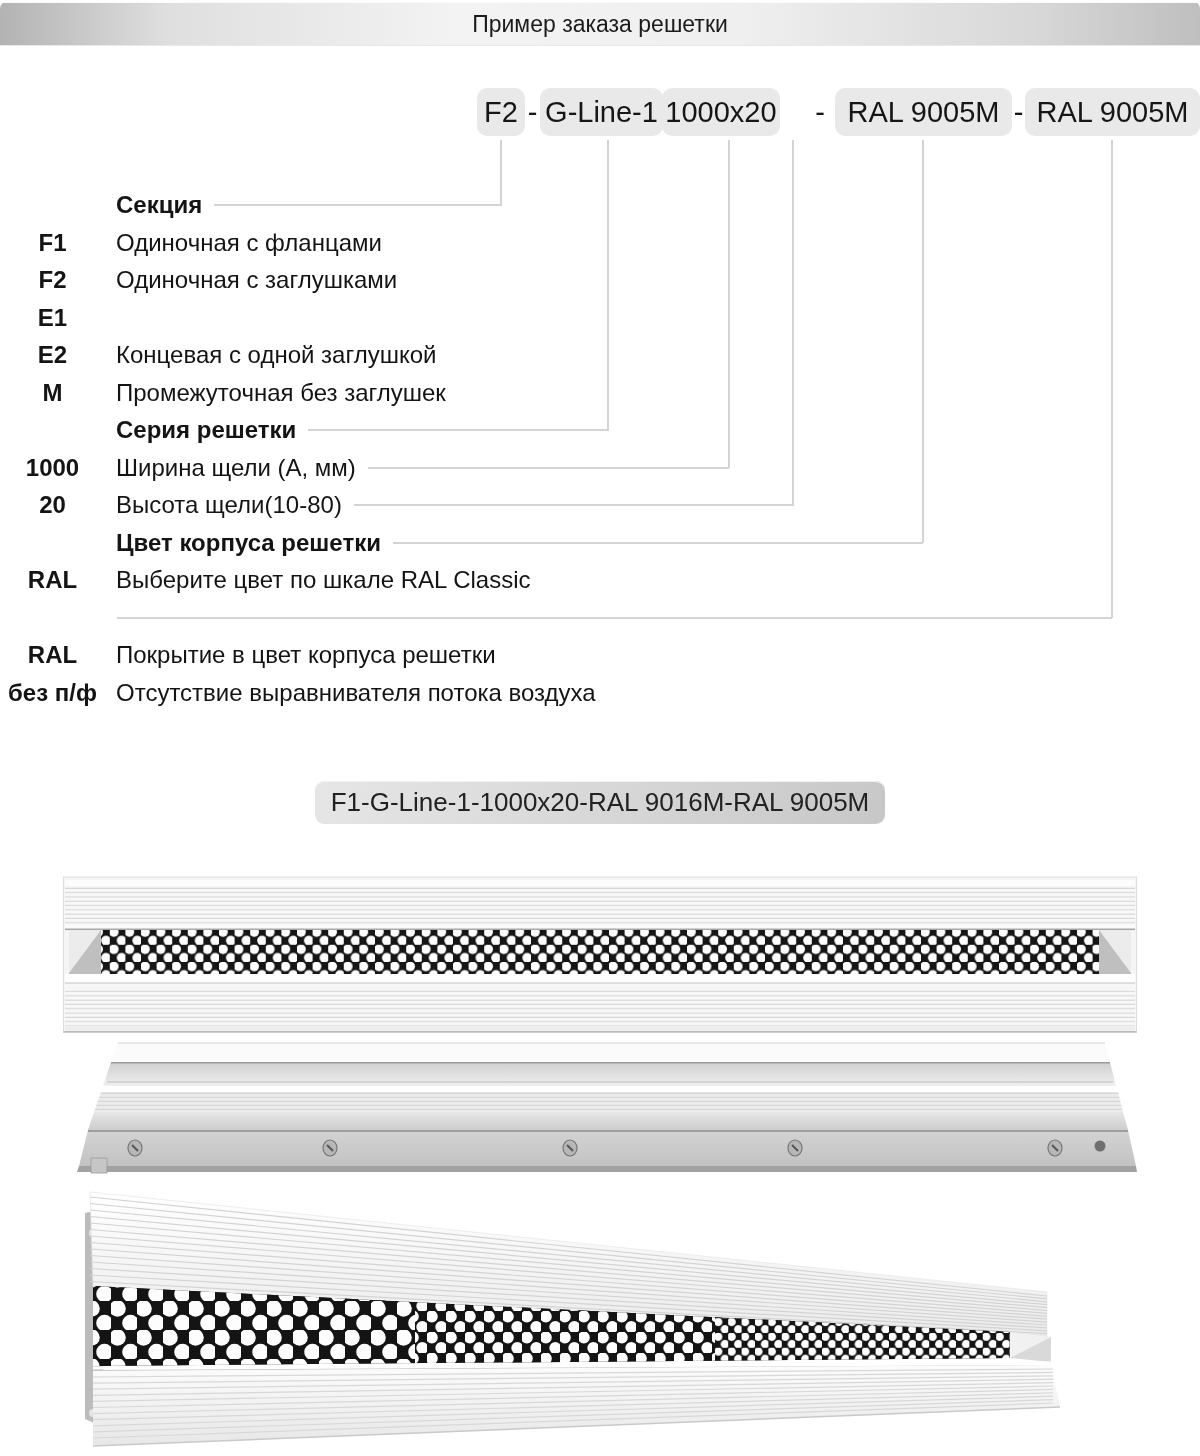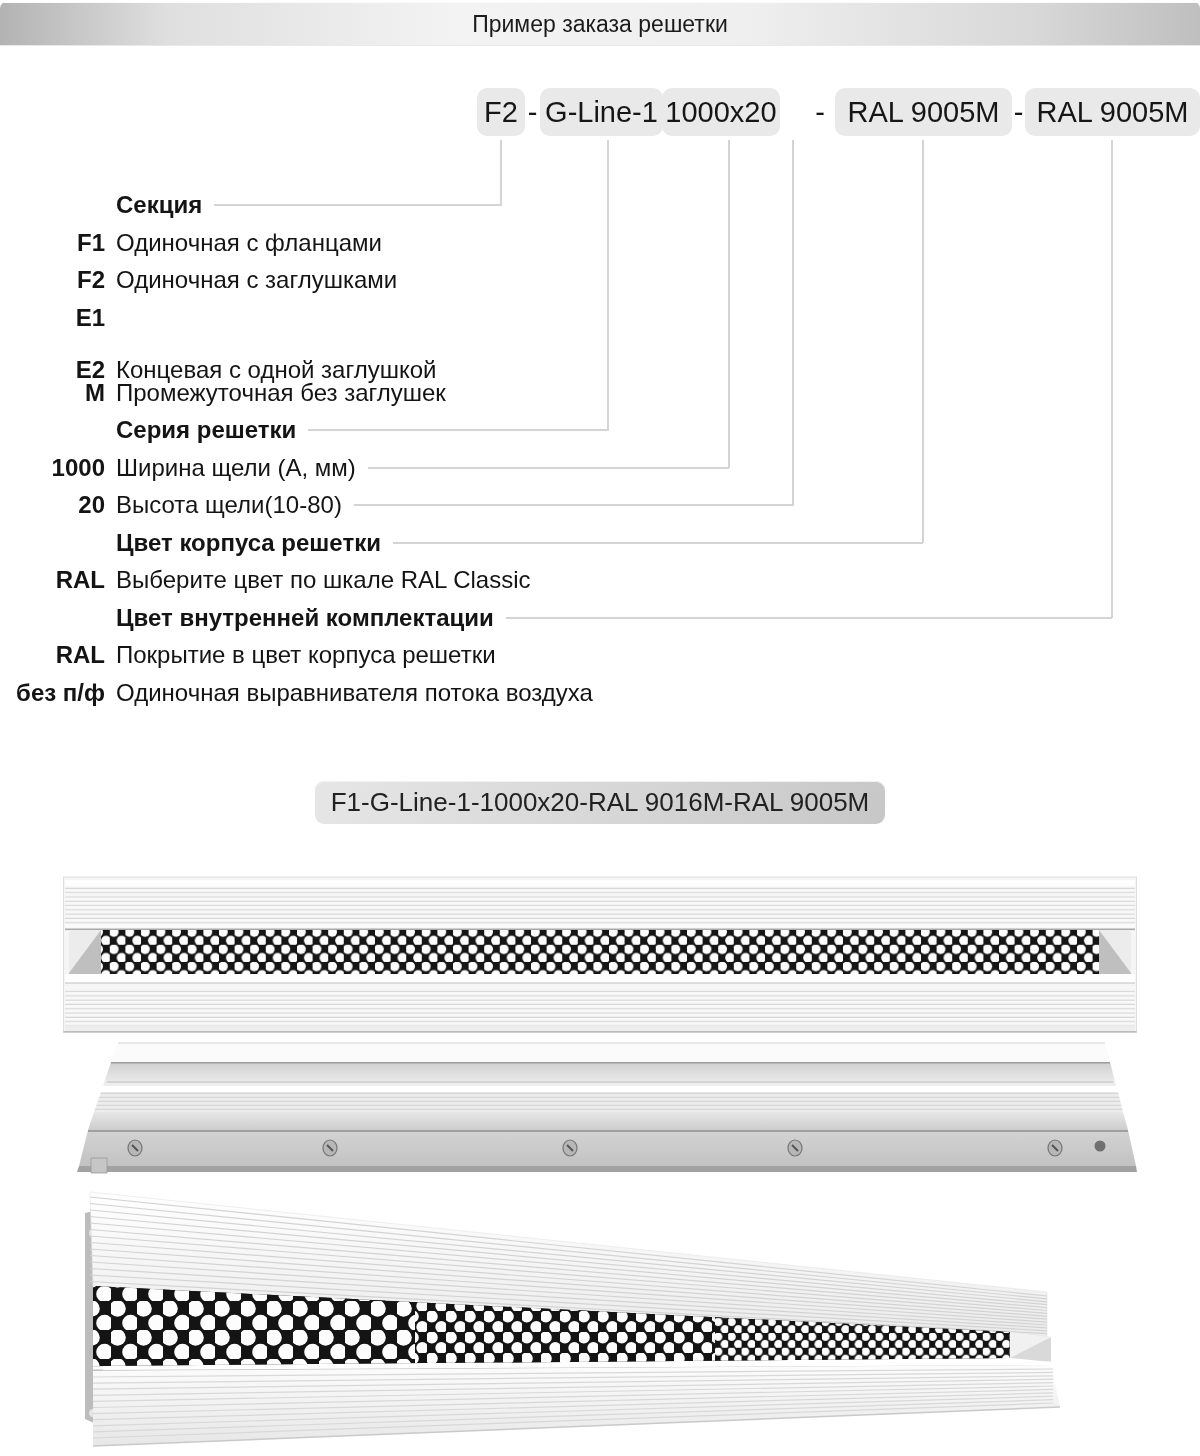--- a/index.html
+++ b/index.html
@@ -14,21 +14,21 @@
     border-top:1px solid #fbfbfb;border-bottom:1px solid #e9e9e9;}
 
   
   .codebox{position:absolute;top:88px;height:48px;background:#e9e9e9;border-radius:10px;
     display:flex;align-items:center;justify-content:center;font-size:29px;color:#161616;white-space:nowrap;}
   .codedash{position:absolute;top:88px;height:48px;display:flex;align-items:center;justify-content:center;
     font-size:29px;color:#161616;}
 
   
   .lrow{position:absolute;left:0;height:38px;display:flex;align-items:center;font-size:24px;color:#141414;}
-  .lprefix{width:105px;text-align:right;font-weight:700;flex:none;white-space:nowrap;}
+  .lprefix{width:105px;text-align:center;font-weight:700;flex:none;white-space:nowrap;}
   .llabel{margin-left:11px;white-space:nowrap;}
   .llabel.bold{font-weight:700;}
   .hline{flex:1;height:2px;background:#d4d4d4;margin-left:12px;min-width:16px;}
   .vline{position:absolute;width:2px;background:#d4d4d4;top:140px;}
 
   
   .example-row{position:absolute;top:781px;left:0;width:1200px;display:flex;justify-content:center;}
   .example-box{padding:6px 16px;border-radius:9px;font-size:26px;color:#222;white-space:nowrap;
     background:linear-gradient(115deg,#e6e6e6 0%,#d6d6d6 55%,#c7c7c7 100%);
     box-shadow:inset 0 1px 0 #f2f2f2;}
@@ -64,21 +64,21 @@
         <span class="lprefix">F1</span>
         <span class="llabel">Одиночная с фланцами</span>
       </div>
       <div class="lrow" style="top: 261px;">
         <span class="lprefix">F2</span>
         <span class="llabel">Одиночная с заглушками</span>
       </div>
       <div class="lrow" style="top: 298.5px;">
         <span class="lprefix">E1</span>
       </div>
-      <div class="lrow" style="top: 336px; margin-top: 15px;">
+      <div class="lrow" style="top: 336px;">
         <span class="lprefix">E2</span>
         <span class="llabel">Концевая с одной заглушкой</span>
       </div>
       <div class="lrow" style="top: 373.5px;">
         <span class="lprefix">M</span>
         <span class="llabel">Промежуточная без заглушек</span>
       </div>
       <div class="lrow" style="top: 411px; width: 608px;">
         <span class="lprefix"></span>
         <span class="llabel bold">Серия решетки</span>
@@ -98,30 +98,29 @@
         <span class="lprefix"></span>
         <span class="llabel bold">Цвет корпуса решетки</span>
         <span class="hline"></span>
       </div>
       <div class="lrow" style="top: 561px;">
         <span class="lprefix">RAL</span>
         <span class="llabel">Выберите цвет по шкале RAL Classic</span>
       </div>
       <div class="lrow" style="top: 598.5px; width: 1112px;">
         <span class="lprefix"></span>
-        <span class="llabel bold">Цвет внутренней комплектации</span>
         <span class="hline"></span>
       </div>
       <div class="lrow" style="top: 636px;">
         <span class="lprefix">RAL</span>
         <span class="llabel">Покрытие в цвет корпуса решетки</span>
       </div>
       <div class="lrow" style="top: 673.5px;">
         <span class="lprefix">без п/ф</span>
-        <span class="llabel">Одиночная выравнивателя потока воздуха</span>
+        <span class="llabel">Отсутствие выравнивателя потока воздуха</span>
       </div>
     </div>
 
   <div id="connectors">
       <div class="vline" style="left: 500px; height: 66px;"></div>
       <div class="vline" style="left: 607px; height: 291px;"></div>
       <div class="vline" style="left: 728px; height: 328px;"></div>
       <div class="vline" style="left: 792px; height: 366px;"></div>
       <div class="vline" style="left: 922px; height: 403px;"></div>
       <div class="vline" style="left: 1111px; height: 478px;"></div>

